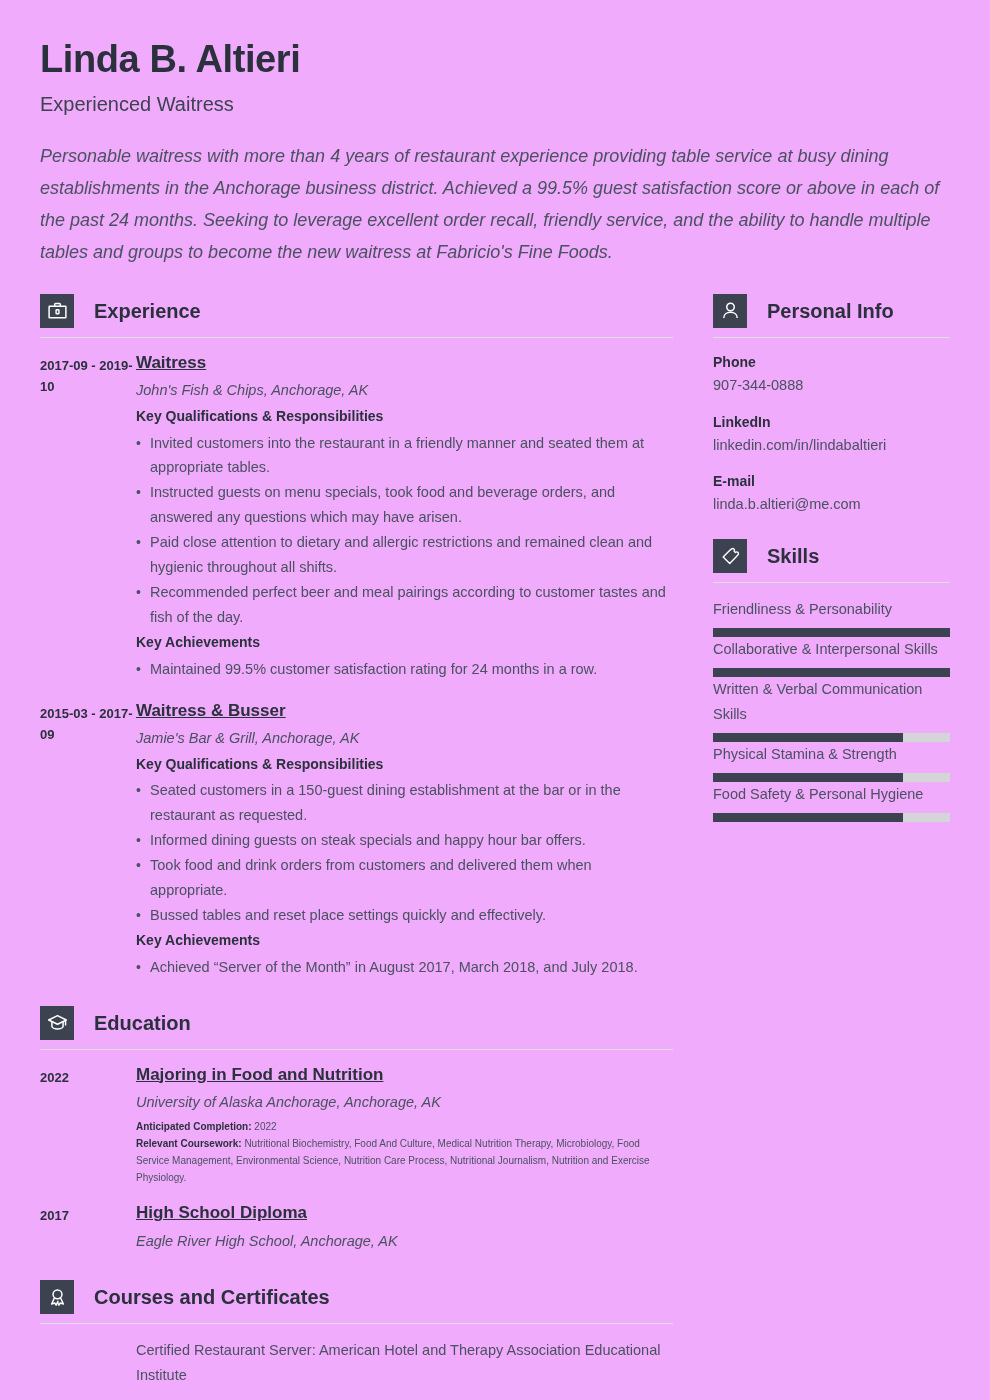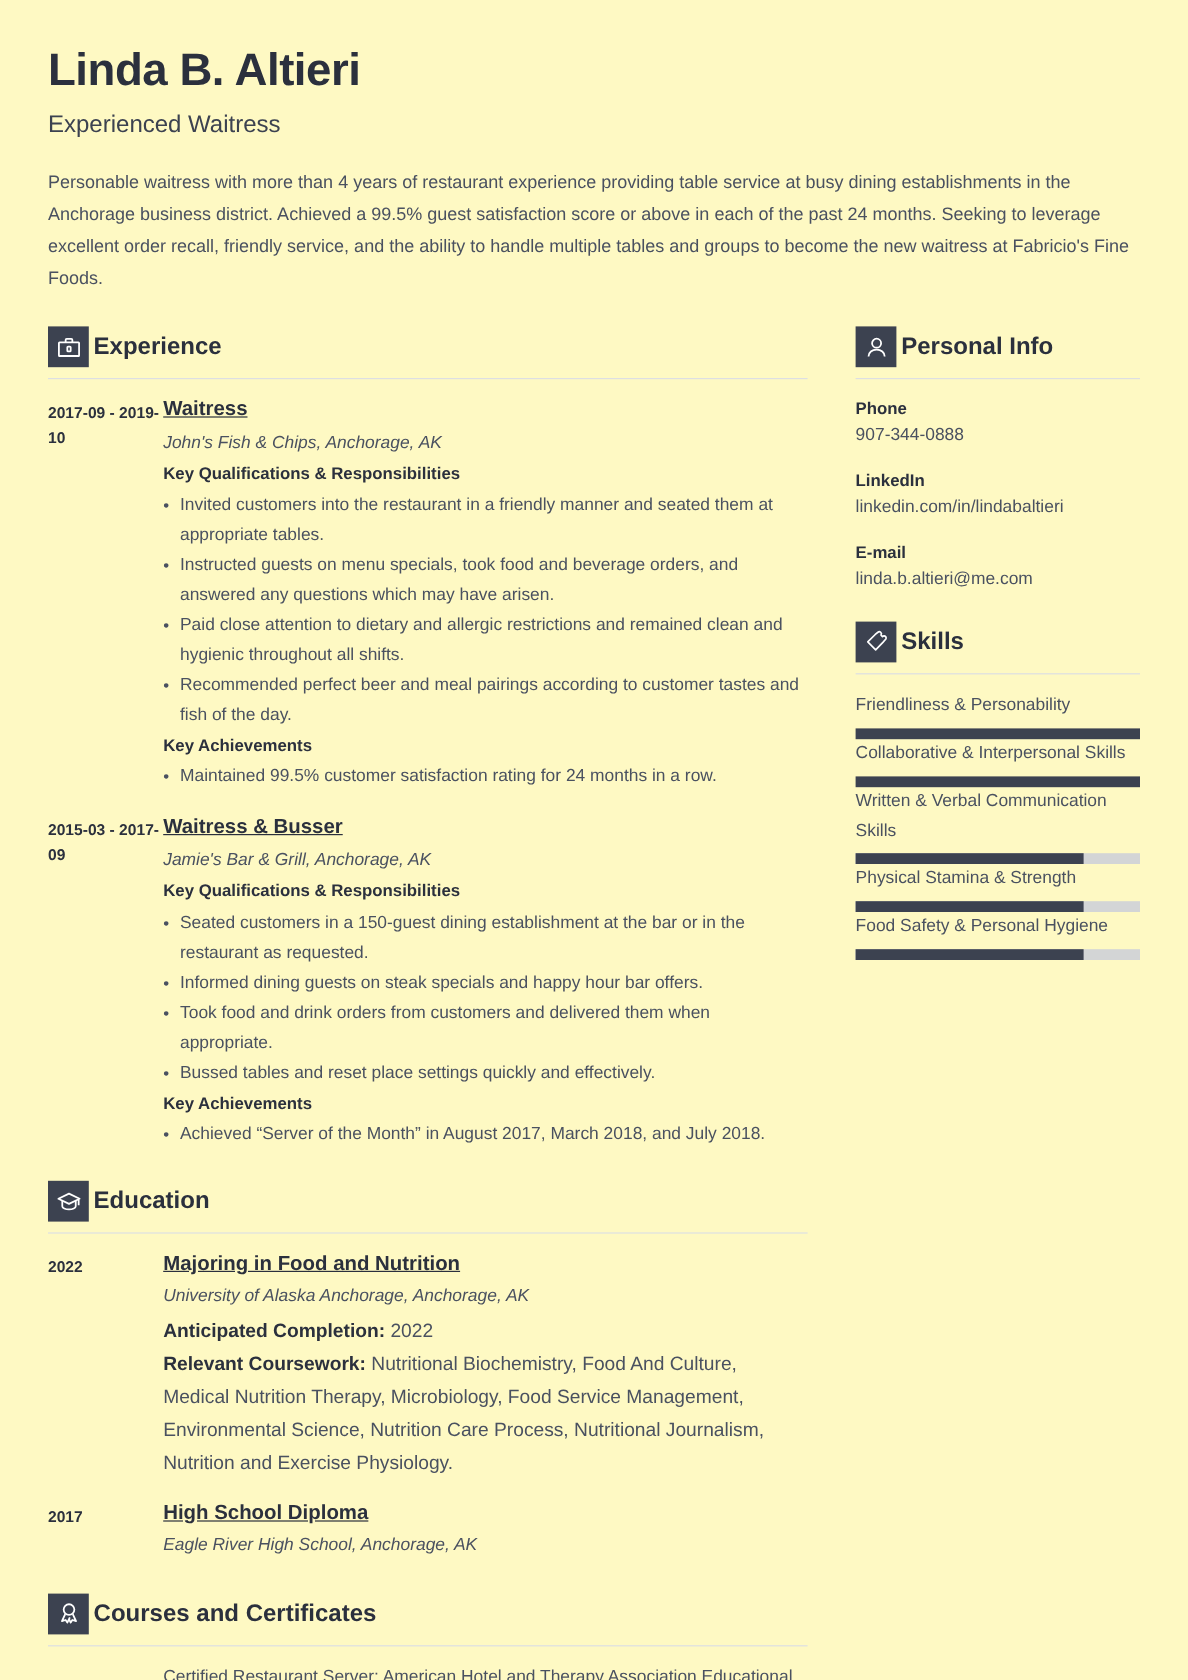--- a/index.html
+++ b/index.html
@@ -9,21 +9,21 @@
   }
   body {
     font-family: "Liberation Sans", sans-serif;
     color: #3c4250;
     -webkit-font-smoothing: antialiased;
   }
   .page {
     width: 990px;
     height: 1400px;
     position: relative;
-    background: #fef9c3;
+    background: #f0abfc;
     box-sizing: border-box;
     padding: 0;
     overflow: hidden;
   }
 
   
   .header {
     padding: 38px 40px 0 40px;
   }
   .full-name {
@@ -35,25 +35,26 @@
     margin: 0 0 10px 0;
   }
   .job-title {
     font-size: 20px;
     font-weight: normal;
     color: #3c4250;
     margin: 0 0 24px 0;
     line-height: 1.2;
   }
   .summary {
-    font-size: 15px;
+    font-size: 18px;
     line-height: 1.78;
     color: #4a5160;
     margin: 0;
     width: 908px;
+    font-style: italic;
   }
 
   
   .columns {
     display: flex;
     align-items: flex-start;
     padding: 26px 40px 0 40px;
     box-sizing: border-box;
   }
   .col-main {
@@ -68,21 +69,21 @@
     flex: 0 0 237px;
   }
 
   
   .section {
     margin-bottom: 0;
   }
   .sec-head {
     display: flex;
     align-items: center;
-    gap: 4px;
+    gap: 20px;
     padding-bottom: 9px;
   }
   .sec-icon {
     width: 34px;
     height: 34px;
     background: #3c4250;
     display: flex;
     align-items: center;
     justify-content: center;
     flex: 0 0 34px;
@@ -159,21 +160,21 @@
   }
   ul.bullets li::before {
     content: "\2022";
     position: absolute;
     left: 0;
     top: 0;
     color: #4a5160;
     font-size: 14px;
   }
   .edu-line {
-    font-size: 16px;
+    font-size: 10px;
     line-height: 1.72;
     color: #4a5160;
     margin: 0;
   }
   .edu-line b {
     color: #2b303d;
     font-weight: bold;
   }
   .plain-line {
     font-size: 14.5px;

